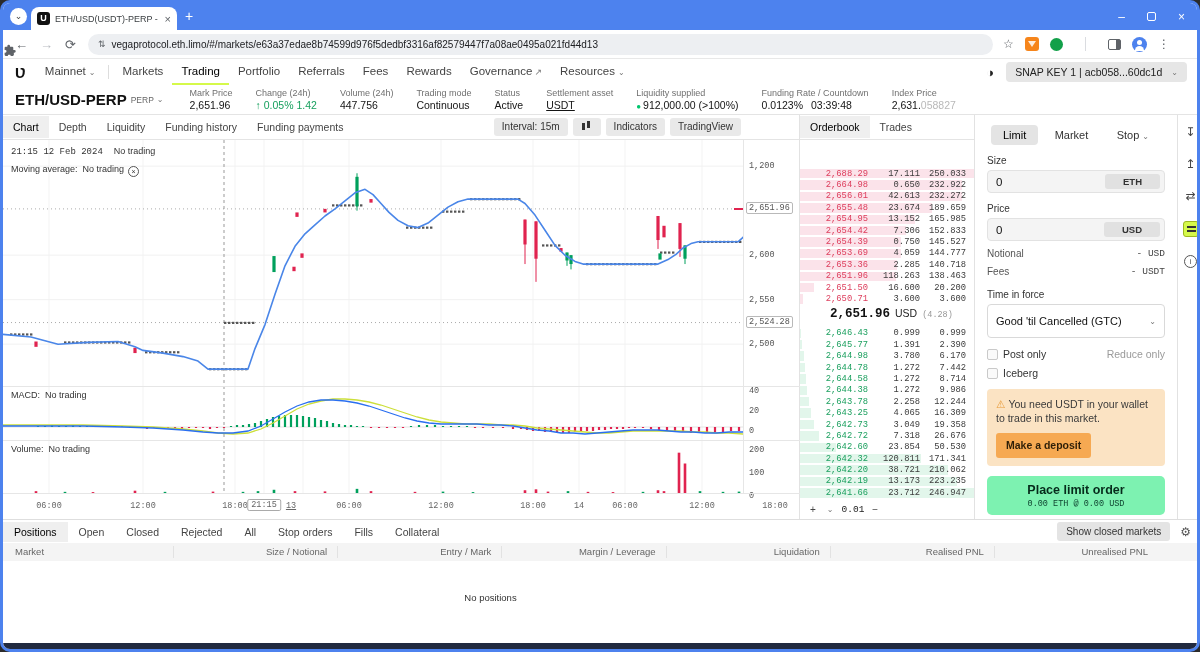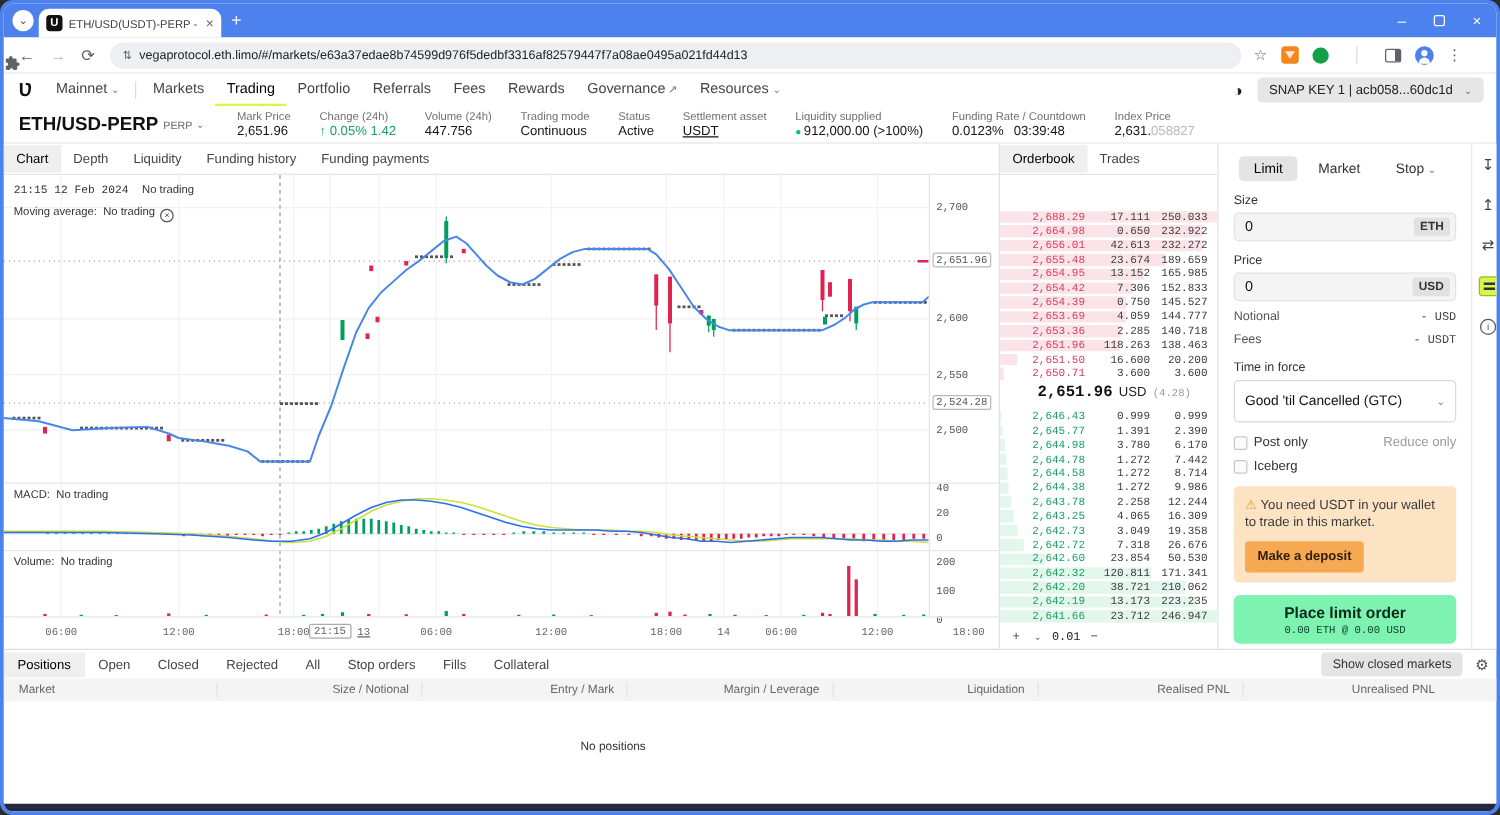--- a/index.html
+++ b/index.html
@@ -98,21 +98,21 @@
   
   .ticket{position:absolute;left:972px;top:0;width:203px;height:404px;border-right:1px solid #e2e2e2;background:#fff;padding:10px 12px 0 12px;font-size:10.5px;color:#333}
   .ordertabs{display:flex;justify-content:space-between;align-items:center;padding:0 4px}
   .otab{padding:4px 12px;border-radius:4px;font-size:11px;color:#333}
   .otab.active{background:#e4e4e4;color:#000}
   .sidetabs{display:flex;margin-top:10px}
   .stab{flex:1;text-align:center;font-size:11.5px;padding:5px 0;color:#333}
   .stab.active{border-bottom:2px solid #00ba6c;color:#000}
   .flabel{margin-top:10px;font-size:10px;color:#333}
   .finput{margin-top:4px;height:23px;background:#f4f4f4;border:1px solid #e2e2e2;border-radius:4px;display:flex;align-items:center;padding:0 4px 0 8px;font-size:11.5px;color:#111}
-  .funit{margin-left:auto;background:#e1e1e1;border-radius:3px;font-size:9.5px;font-weight:bold;padding:2px 5px;color:#333}
+  .funit{margin-left:auto;background:#e1e1e1;border-radius:3px;font-size:9.5px;font-weight:bold;padding:2px 18px;color:#333}
   .kv{display:flex;justify-content:space-between;margin-top:7px;font-size:10px;color:#555}
   .kv .v{font-family:"Liberation Mono",monospace;font-size:9.5px;color:#444}
   .select{margin-top:4px;height:23px;border:1px solid #d9d9d9;border-radius:4px;display:flex;align-items:center;padding:16px 8px;font-size:11px;color:#111;background:#fff}
   .select .chev{margin-left:auto}
   .checks{display:flex;justify-content:space-between;margin-top:10px;font-size:10.5px}
   .chk{display:flex;align-items:center;gap:5px}
   .box{width:11px;height:11px;border:1px solid #c9c9c9;border-radius:2px;background:#fafafa}
   .muted{color:#9a9a9a}
   .warn{margin-top:10px;background:#fbe3c3;border-radius:4px;padding:8px 9px;font-size:10.5px;color:#3a3a3a;line-height:1.35}
   .warn .tri{color:#e89c3c;margin-right:3px}
@@ -259,20 +259,26 @@
 
   <div class="main">
 
     <div class="chartcol">
       <div class="tabsrow">
         <span class="ctab active">Chart</span>
         <span class="ctab">Depth</span>
         <span class="ctab">Liquidity</span>
         <span class="ctab">Funding history</span>
         <span class="ctab">Funding payments</span>
+        <div class="chartbtns">
+          <span class="gbtn">Interval: 15m</span>
+          <span class="gbtn"><span class="candleicon"><i style="left:1px;top:2px;height:7px"></i><i style="left:6px;top:0;height:7px"></i></span></span>
+          <span class="gbtn">Indicators</span>
+          <span class="gbtn">TradingView</span>
+        </div>
       </div>
       <div class="chartarea">
         <svg id="svg-price" width="740" height="246" style="top:0">
             <line x1="46" y1="0" x2="46" y2="246" stroke="#f3f3f3"></line>
             <line x1="140" y1="0" x2="140" y2="246" stroke="#f3f3f3"></line>
             <line x1="232" y1="0" x2="232" y2="246" stroke="#f3f3f3"></line>
             <line x1="261" y1="0" x2="261" y2="246" stroke="#f3f3f3"></line>
             <line x1="300" y1="0" x2="300" y2="246" stroke="#f3f3f3"></line>
             <line x1="346" y1="0" x2="346" y2="246" stroke="#f3f3f3"></line>
             <line x1="438" y1="0" x2="438" y2="246" stroke="#f3f3f3"></line>
@@ -604,21 +610,21 @@
             <rect x="718.7" y="51.84782608695652" width="2.6" height="1.1521739130434767" fill="#00a05c"></rect>
             <rect x="734.7" y="51.61739130434783" width="2.6" height="1.3826086956521735" fill="#00a05c"></rect>
           </svg>
         <div class="sep" style="top:246px"></div>
         <div class="sep" style="top:300px"></div>
         <div class="overlay" style="left:8px;top:6px"><span>21:15 12 Feb 2024</span>&nbsp; <span class="olight">No trading</span></div>
         <div class="overlay olight" style="left:8px;top:24px;font-family:'Liberation Sans',sans-serif"><span>Moving average:</span>&nbsp; <span>No trading</span><span class="circx">×</span></div>
         <div class="overlay olight" style="left:8px;top:250px;font-family:'Liberation Sans',sans-serif"><span>MACD:</span>&nbsp; <span>No trading</span></div>
         <div class="overlay olight" style="left:8px;top:304px;font-family:'Liberation Sans',sans-serif"><span>Volume:</span>&nbsp; <span>No trading</span></div>
         <div class="axiscol" id="price-axis">
-            <div class="axlabel" style="top: 21.1429px;">2,700</div>
+            <div class="axlabel" style="top: 21.1429px;">1,200</div>
             <div class="axlabel" style="top: 110.154px;">2,600</div>
             <div class="axlabel" style="top: 154.659px;">2,550</div>
             <div class="axlabel" style="top: 199.165px;">2,500</div>
             <div class="axlabel axbox" style="top: 62.4037px;">2,651.96</div>
             <div class="axlabel axbox" style="top: 176.053px;">2,524.28</div>
             <div class="axlabel" style="top: 246px;">40</div>
             <div class="axlabel" style="top: 266px;">20</div>
             <div class="axlabel" style="top: 286px;">0</div>
             <div class="axlabel" style="top: 304.913px;">200</div>
             <div class="axlabel" style="top: 327.957px;">100</div>

